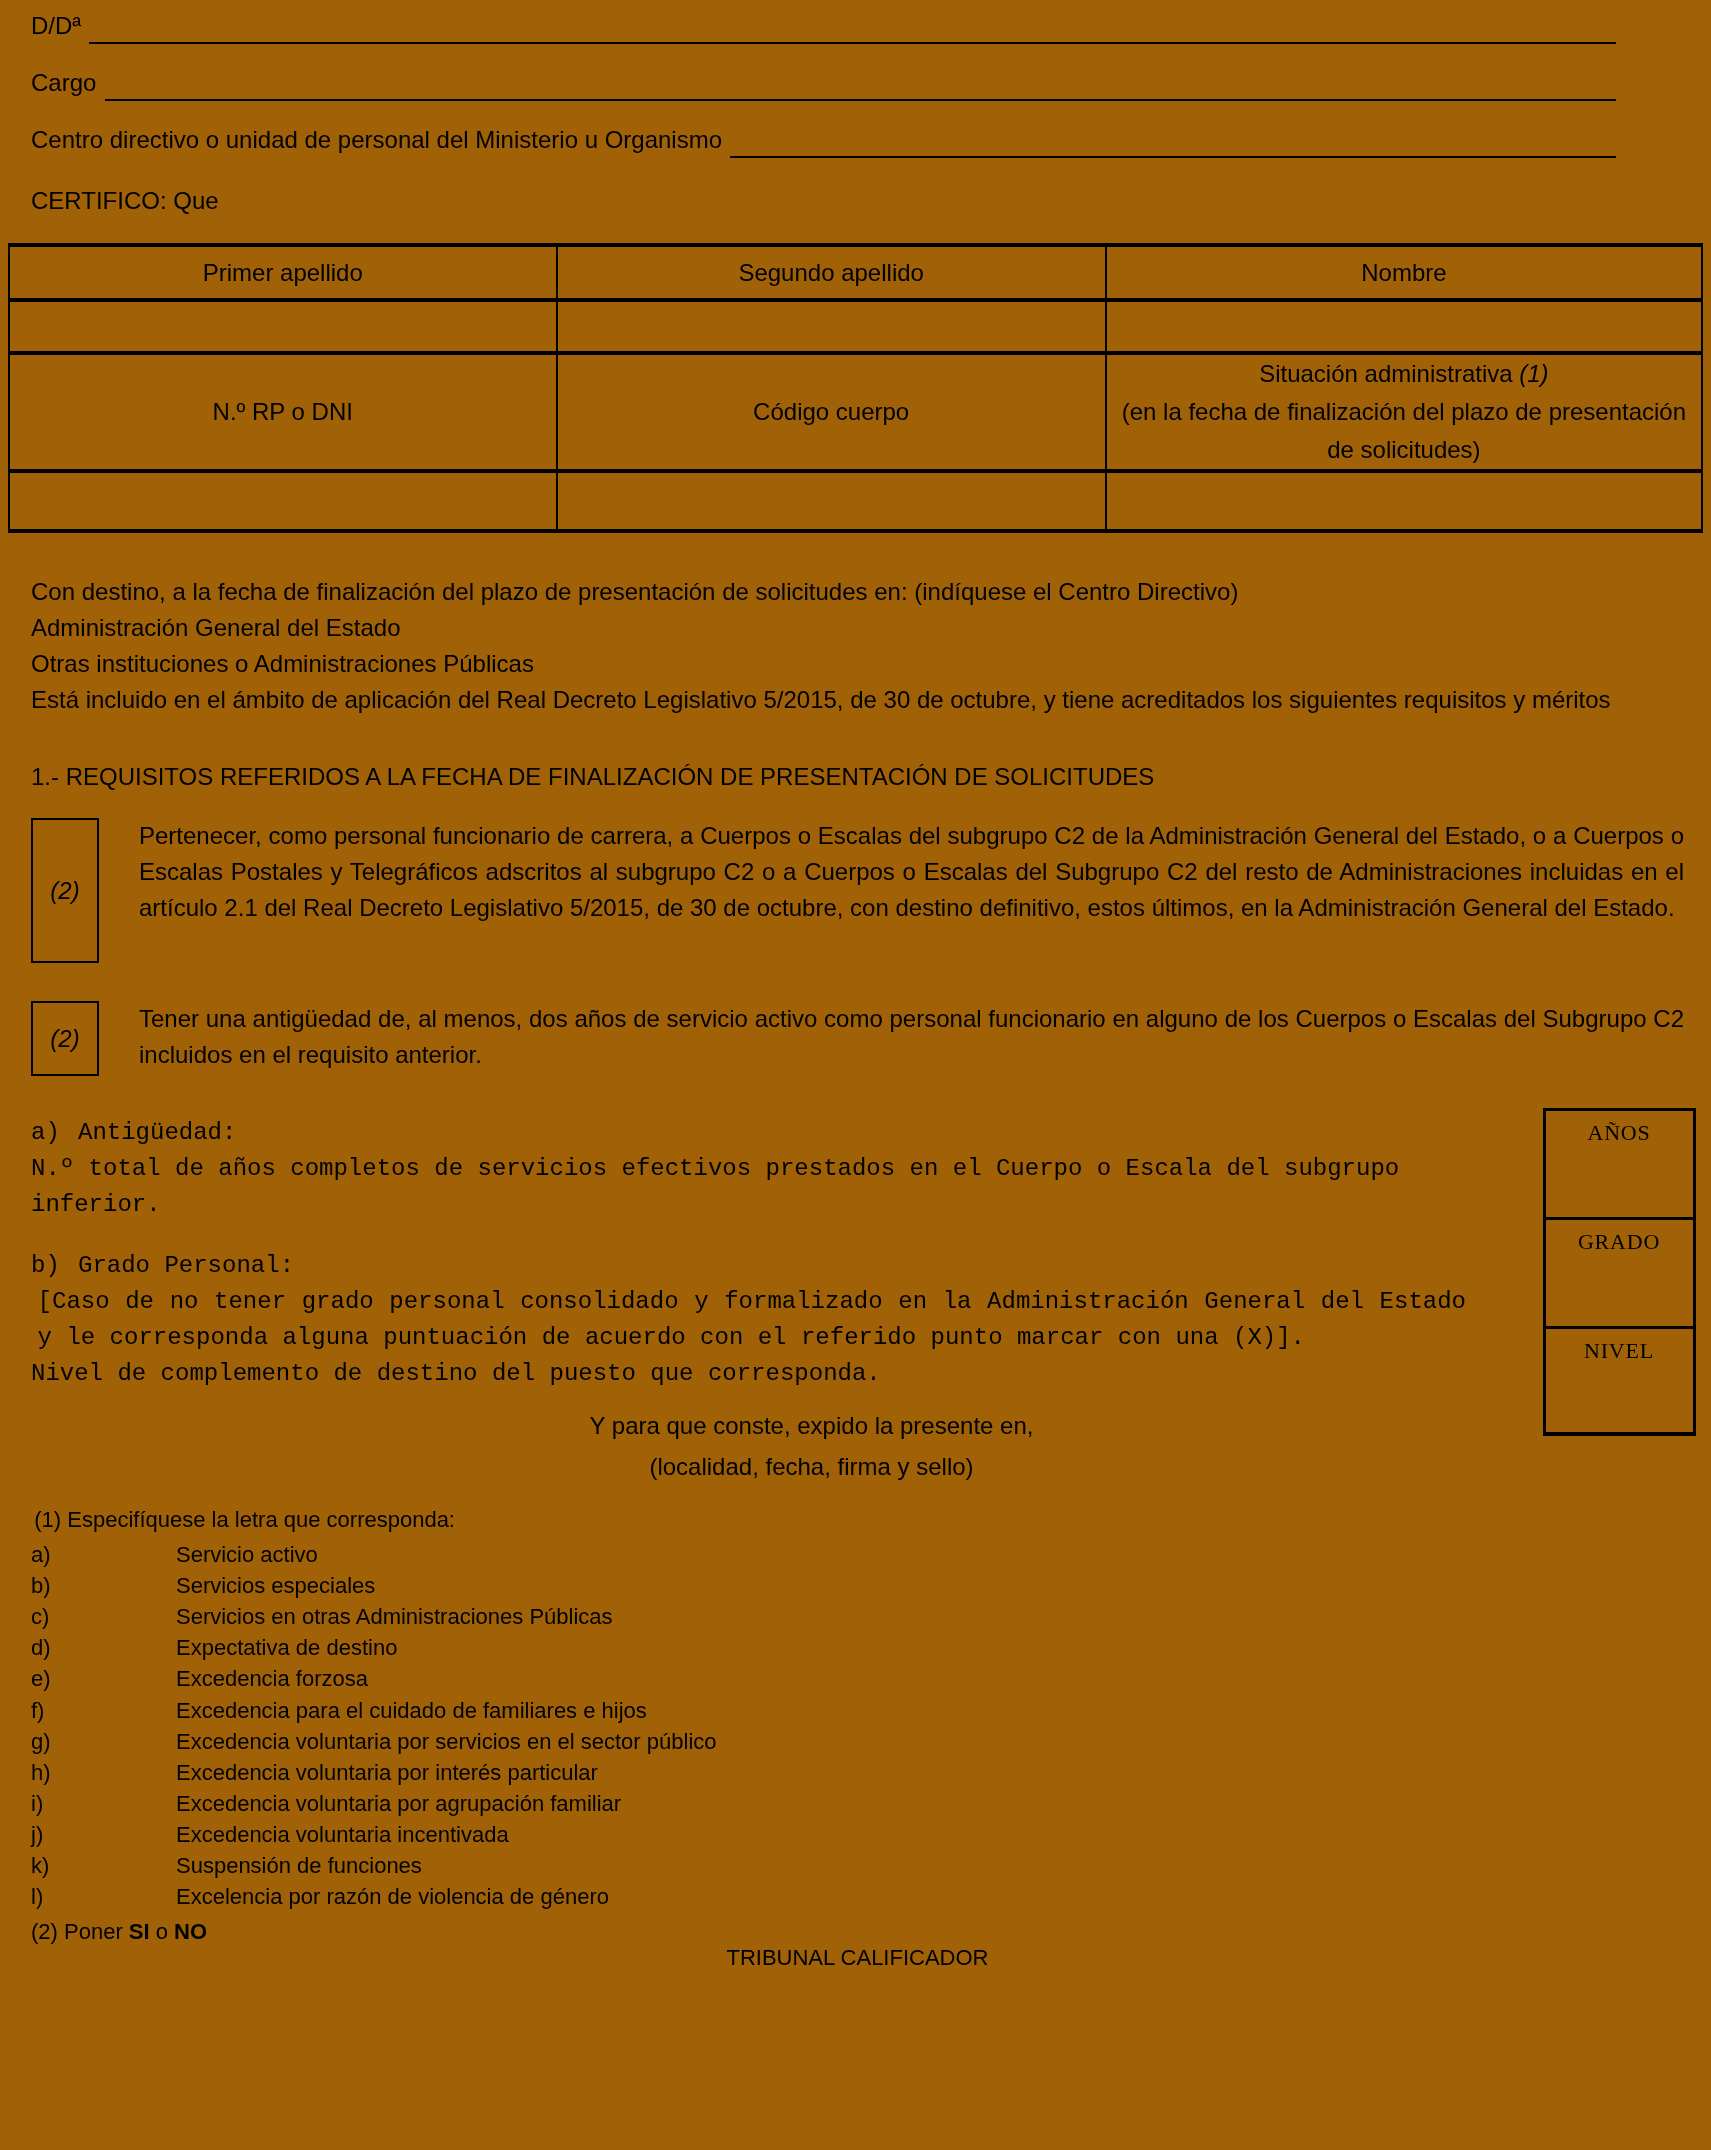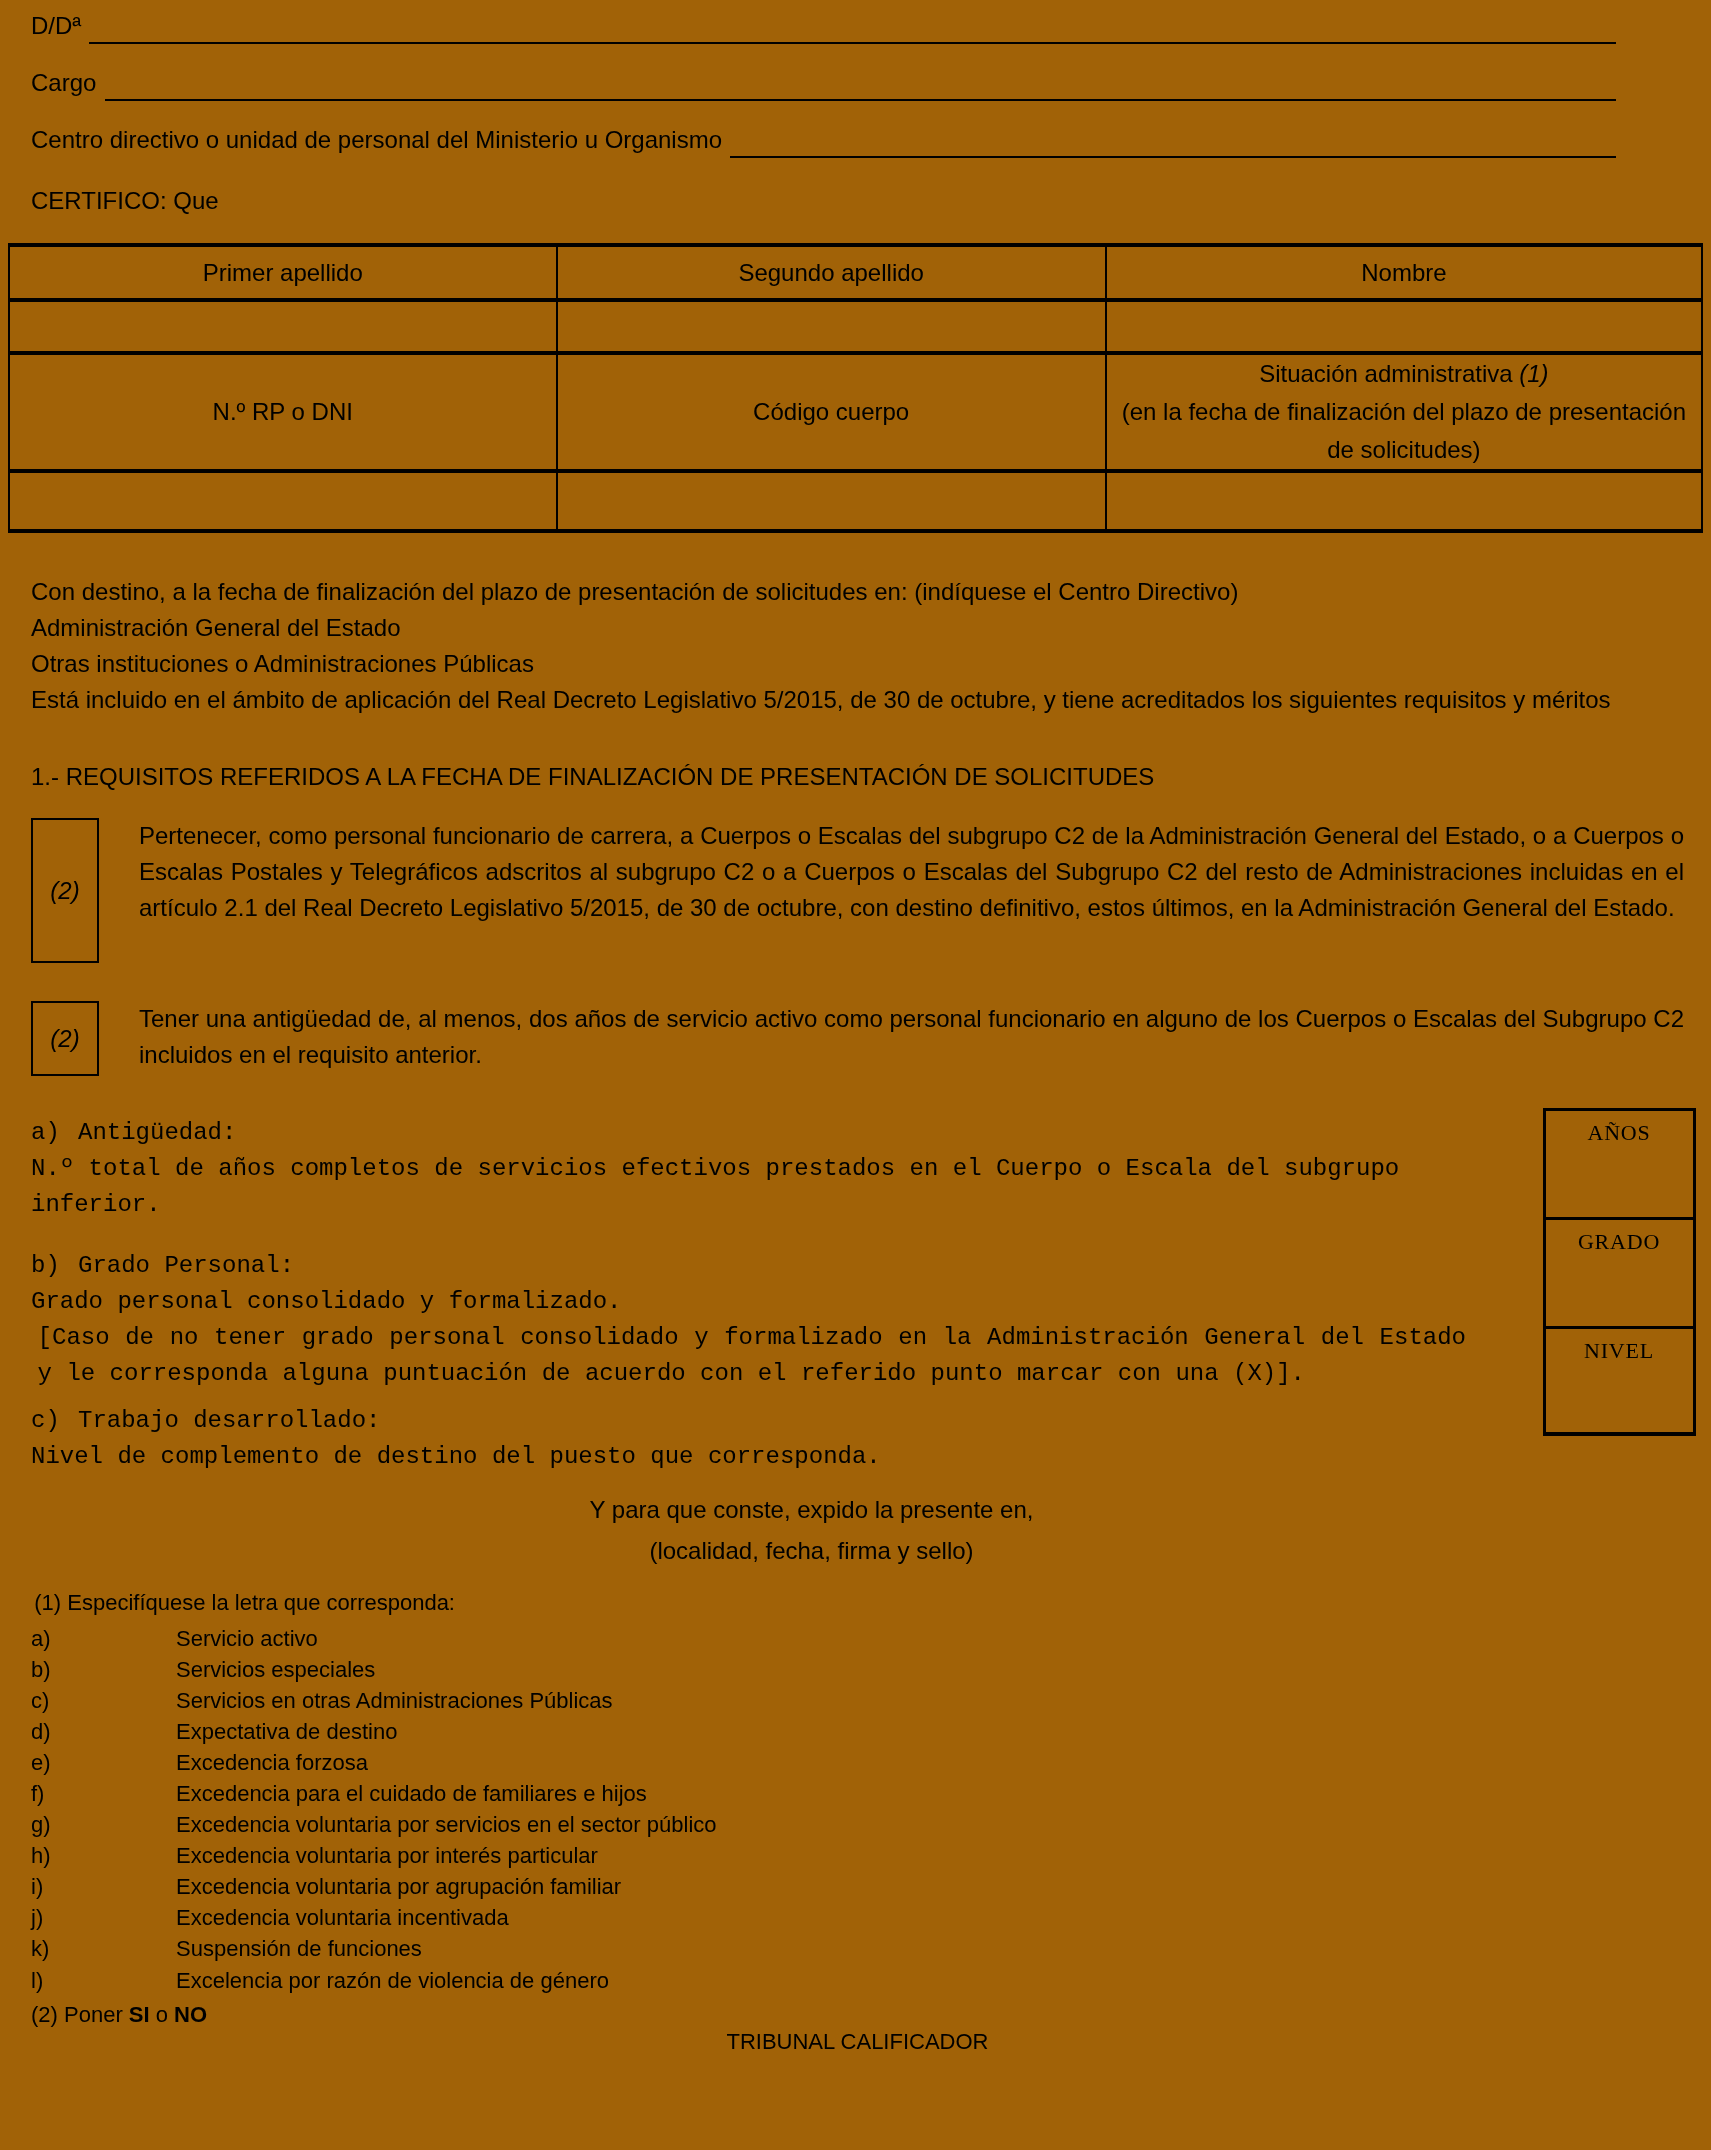--- a/index.html
+++ b/index.html
@@ -172,26 +172,22 @@
 
     <div class="merit-col">
       <div class="merit-head">
         <span class="merit-letter">a)</span><span>Antigüedad:</span>
       </div>
       <div>N.º total de años completos de servicios efectivos prestados en el Cuerpo o Escala del subgrupo inferior.</div>
 
       <div class="merit-head b">
         <span class="merit-letter">b)</span><span>Grado Personal:</span>
       </div>
-      <div>Grado personal consolidado y formalizado.</div>
       <div class="just caso">[Caso de no tener grado personal consolidado y formalizado en la Administración General del Estado y le corresponda alguna puntuación de acuerdo con el referido punto marcar con una (X)].</div>
 
-      <div class="merit-head c">
-        <span class="merit-letter">c)</span><span>Trabajo desarrollado:</span>
-      </div>
       <div>Nivel de complemento de destino del puesto que corresponda.</div>
     </div>
 
     <div class="closing1">Y para que conste, expido la presente en,</div>
     <div class="closing2">(localidad, fecha, firma y sello)</div>
   </div>
 
   <div class="footnotes">
     <div class="fn-title">(1) Especifíquese la letra que corresponda:</div>
 

